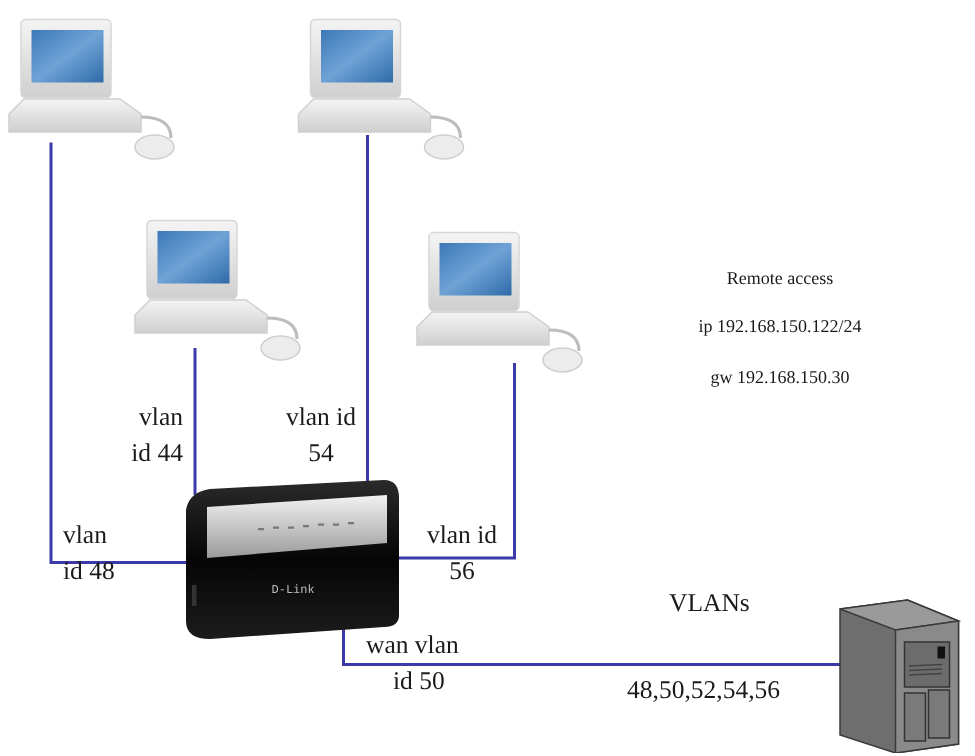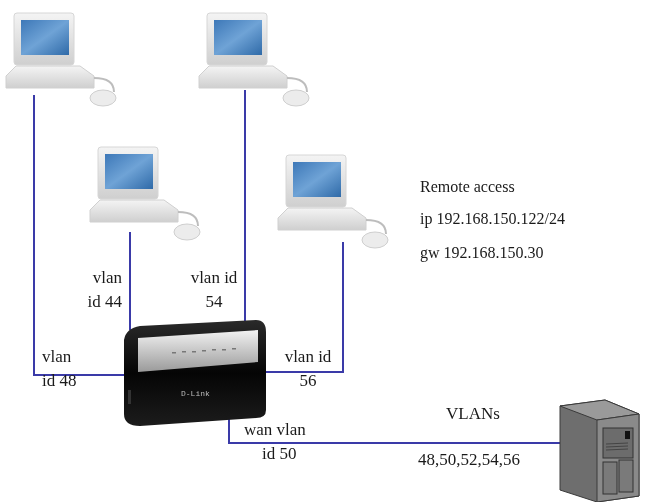--- a/index.html
+++ b/index.html
@@ -1,19 +1,19 @@
 <!DOCTYPE html>
 <html><head>
 <meta charset="utf-8">
 <style>
   html, body { margin: 0; padding: 0; background: #ffffff; }
   #canvas { position: relative; width: 650px; height: 504px; overflow: hidden; background: #fff; font-family: "Liberation Serif", serif; color: #1a1a1a; }
   svg.links { position: absolute; left: 0; top: 0; }
   .lbl { position: absolute; font-size: 17px; line-height: 24px; white-space: nowrap; }
-  .info { position: absolute; left: 420px; width: 200px; text-align: left; font-size: 16px; }
+  .info { position: absolute; left: 420px; width: 200px; text-align: center; font-size: 12px; }
   .pc { position: absolute; width: 120px; height: 100px; }
 </style>
 </head>
 <body>
 
 <div id="canvas">
 
   <svg class="links" width="650" height="504">
     <polyline points="34,95 34,375 125,375" fill="none" stroke="#3a3aa8" stroke-width="2"></polyline>
     <polyline points="130,232 130,330" fill="none" stroke="#3a3aa8" stroke-width="2"></polyline>
@@ -121,19 +121,19 @@
   </div>
   <div class="lbl" style="left:276px;top:345px;text-align:center;width:64px;">
     <div>vlan id</div>
     <div>56</div>
   </div>
   <div class="lbl" style="left:244px;top:418px;">
     <div>wan vlan</div>
     <div style="padding-left:18px;">id 50</div>
   </div>
 
-  <div class="lbl" style="left:446px;top:402px;text-align:center;">VLANs</div>
+  <div class="lbl" style="left:446px;top:390px;text-align:center;">VLANs</div>
   <div class="lbl" style="left:418px;top:448px;text-align:center;">48,50,52,54,56</div>
 
   <div class="info" style="top:178px;">Remote access</div>
   <div class="info" style="top:210px;">ip 192.168.150.122/24</div>
   <div class="info" style="top:244px;">gw 192.168.150.30</div>
 </div>
 
 </body></html>

